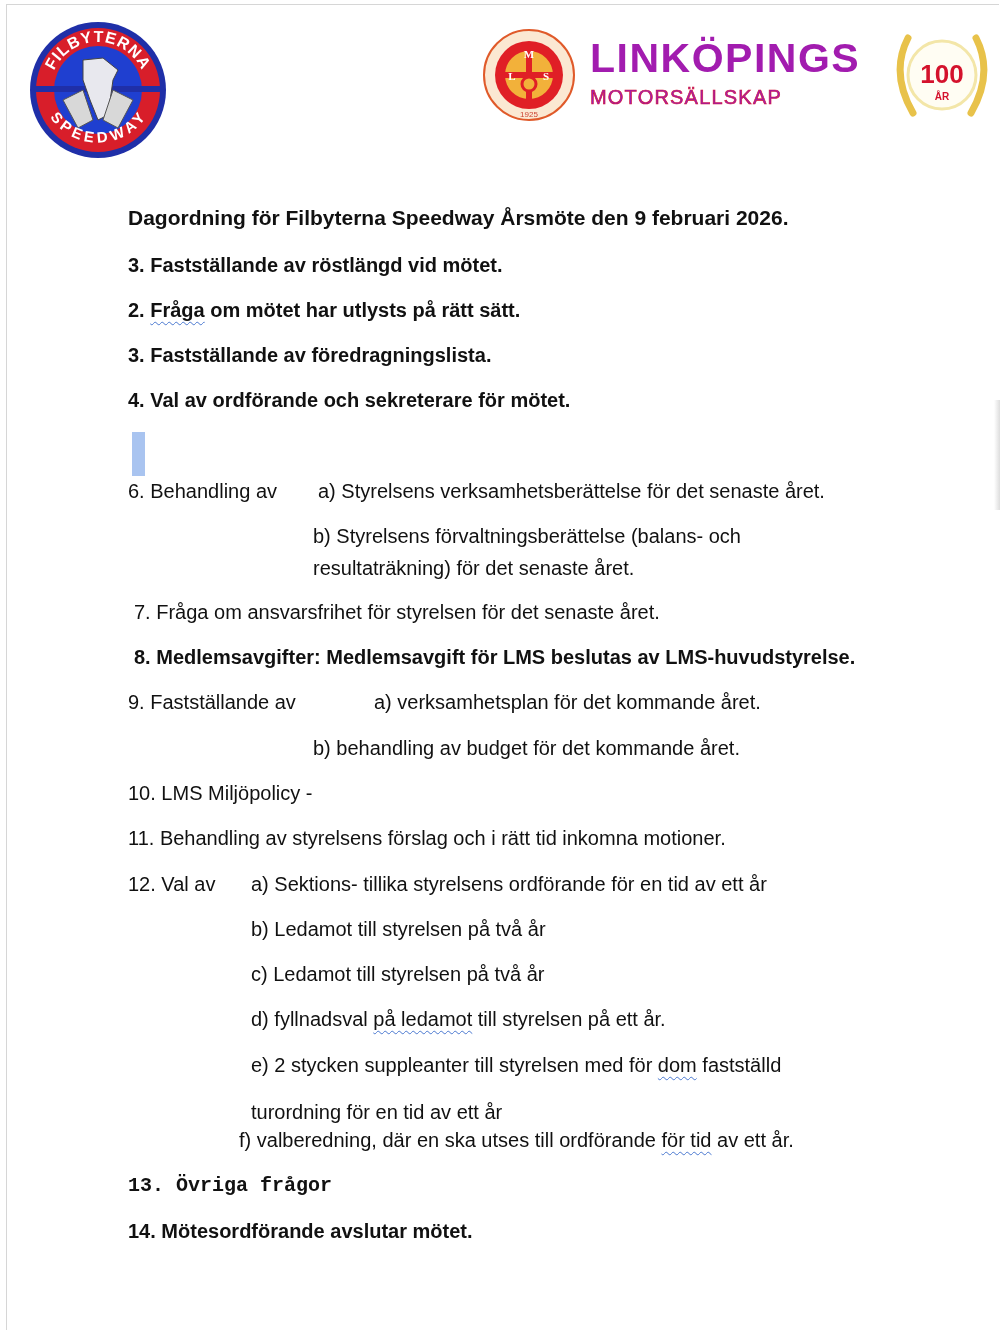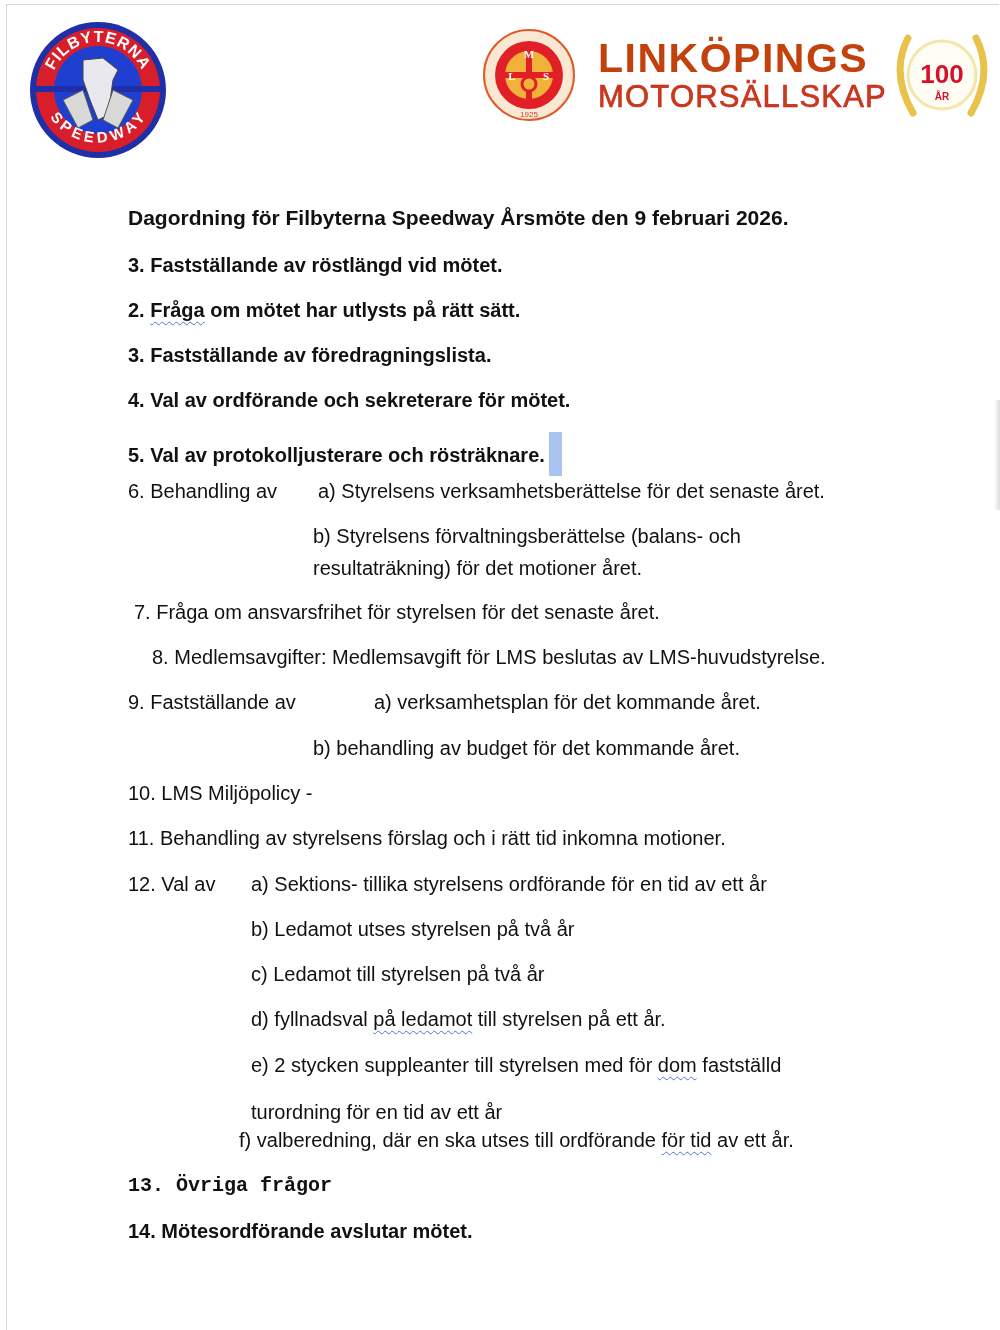--- a/index.html
+++ b/index.html
@@ -4,23 +4,23 @@
 <style>
   html, body { margin: 0; padding: 0; background: #ffffff; }
   body { width: 1000px; height: 1330px; position: relative; overflow: hidden;
          font-family: "Liberation Sans", "DejaVu Sans", sans-serif; color: #111; }
   .page-border { position: absolute; left: 6px; top: 4px; width: 992px; height: 1330px;
                  border-left: 1px solid #d6d6d6; border-top: 1px solid #d6d6d6; }
   .edge-shadow { position: absolute; right: 0; top: 400px; width: 6px; height: 110px;
                  background: linear-gradient(to right, #fff, #ddd); }
   .logo-left { position: absolute; left: 28px; top: 20px; width: 140px; height: 140px; }
   .logo-right { position: absolute; left: 482px; top: 28px; width: 515px; height: 95px; }
-  .brand-text { position: absolute; left: 116px; top: 8px; color: #c2410c; font-weight: bold; }
+  .brand-text { position: absolute; left: 108px; top: 8px; color: #a21caf; font-weight: bold; }
   .brand-l1 { font-size: 41px; letter-spacing: 1.5px; line-height: 44px; }
-  .brand-l2 { font-size: 31px; letter-spacing: 1.2px; line-height: 34px; font-weight: normal;
+  .brand-l2 { font-size: 20px; letter-spacing: 1.2px; line-height: 34px; font-weight: normal;
               -webkit-text-stroke: 0.6px #d4122c; }
   .line { position: absolute; font-size: 20px; white-space: nowrap; line-height: 26px; }
   .b { font-weight: bold; }
   .n { font-weight: normal; font-family: "Liberation Sans Narrow", "Liberation Sans", sans-serif; }
   .sub { font-size: 20px; font-weight: normal; }
   .squiggle { text-decoration: underline wavy #4a78d0; text-decoration-thickness: 1px; text-underline-offset: 4px; }
   .cursor { display: inline-block; width: 13px; height: 44px; background: #a9c4f0; vertical-align: -14px; margin-left: 4px; }
 </style>
 </head>
 <body>
@@ -82,43 +82,43 @@
 
 <div class="line b" style="left:128px;top:297px;">
   <span>2. </span><span class="squiggle">Fråga</span><span> om mötet har utlysts på rätt sätt.</span>
 </div>
 
 <div class="line b" style="left:128px;top:342px;">3. Fastställande av föredragningslista.</div>
 
 <div class="line b" style="left:128px;top:387px;">4. Val av ordförande och sekreterare för mötet.</div>
 
 <div class="line b" style="left:128px;top:432px;">
-  <span>5. Val av protokolljusterare och rösträknare.</span><span class="cursor"></span>
+  <span class="cursor"></span>
 </div>
 
 <div class="line b n" style="left:128px;top:478px;">6. Behandling av</div>
 <div class="line sub n" style="left:318px;top:478px;">a) Styrelsens verksamhetsberättelse för det senaste året.</div>
 <div class="line sub n" style="left:313px;top:523px;">b) Styrelsens förvaltningsberättelse (balans- och</div>
-<div class="line sub n" style="left:313px;top:555px;">resultaträkning) för det motioner året.</div>
+<div class="line sub n" style="left:313px;top:555px;">resultaträkning) för det senaste året.</div>
 
 <div class="line b n" style="left:134px;top:599px;">7. Fråga om ansvarsfrihet för styrelsen för det senaste året.</div>
 
-<div class="line b n" style="left:152px;top:644px;">8. Medlemsavgifter: Medlemsavgift för LMS beslutas av LMS-huvudstyrelse.</div>
+<div class="line b n" style="left:134px;top:644px;font-weight:bold;">8. Medlemsavgifter: Medlemsavgift för LMS beslutas av LMS-huvudstyrelse.</div>
 
 <div class="line b n" style="left:128px;top:689px;">9. Fastställande av</div>
 <div class="line sub n" style="left:374px;top:689px;">a) verksamhetsplan för det kommande året.</div>
 <div class="line sub n" style="left:313px;top:735px;">b) behandling av budget för det kommande året.</div>
 
 <div class="line b n" style="left:128px;top:780px;">10. LMS Miljöpolicy -</div>
 
 <div class="line b n" style="left:128px;top:825px;">11. Behandling av styrelsens förslag och i rätt tid inkomna motioner.</div>
 
 <div class="line b n" style="left:128px;top:871px;">12. Val av</div>
 <div class="line sub n" style="left:251px;top:871px;">a) Sektions- tillika styrelsens ordförande för en tid av ett år</div>
-<div class="line sub" style="left:251px;top:916px;">b) Ledamot utses styrelsen på två år</div>
+<div class="line sub" style="left:251px;top:916px;">b) Ledamot till styrelsen på två år</div>
 <div class="line sub" style="left:251px;top:961px;text-align:center;">c) Ledamot till styrelsen på två år</div>
 <div class="line sub" style="left:251px;top:1006px;">
   <span>d) fyllnadsval </span><span class="squiggle">på ledamot</span><span> till styrelsen på ett år.</span>
 </div>
 <div class="line sub n" style="left:251px;top:1052px;">
   <span>e) 2 stycken suppleanter till styrelsen med för </span><span class="squiggle">dom</span><span> fastställd</span>
 </div>
 <div class="line sub n" style="left:251px;top:1083px;margin-top:16px;">turordning för en tid av ett år</div>
 <div class="line sub n" style="left:239px;top:1127px;">
   <span>f) valberedning, där en ska utses till ordförande </span><span class="squiggle">för tid</span><span> av ett år.</span>

